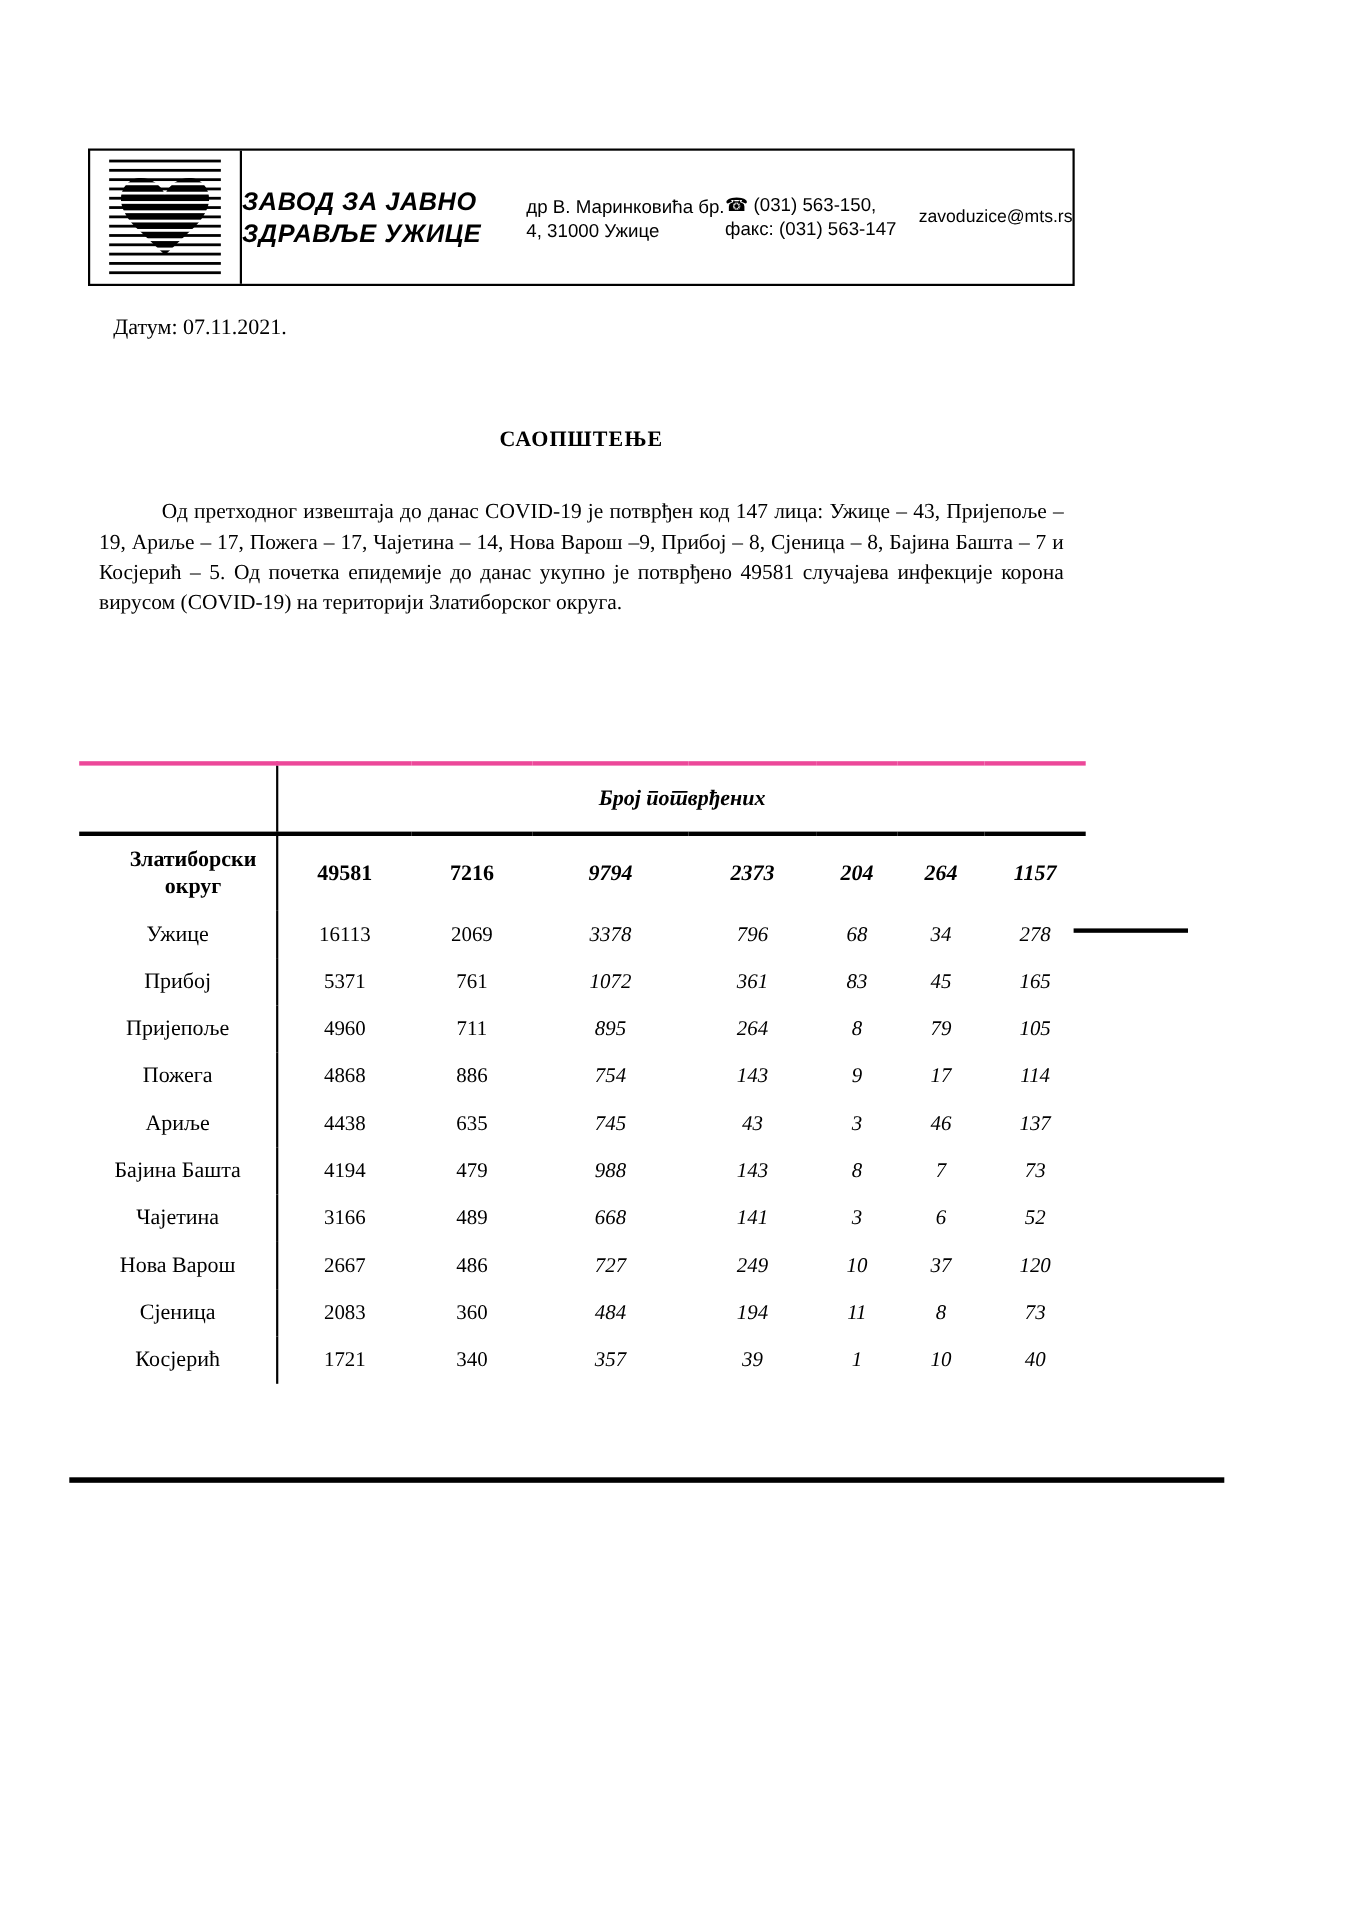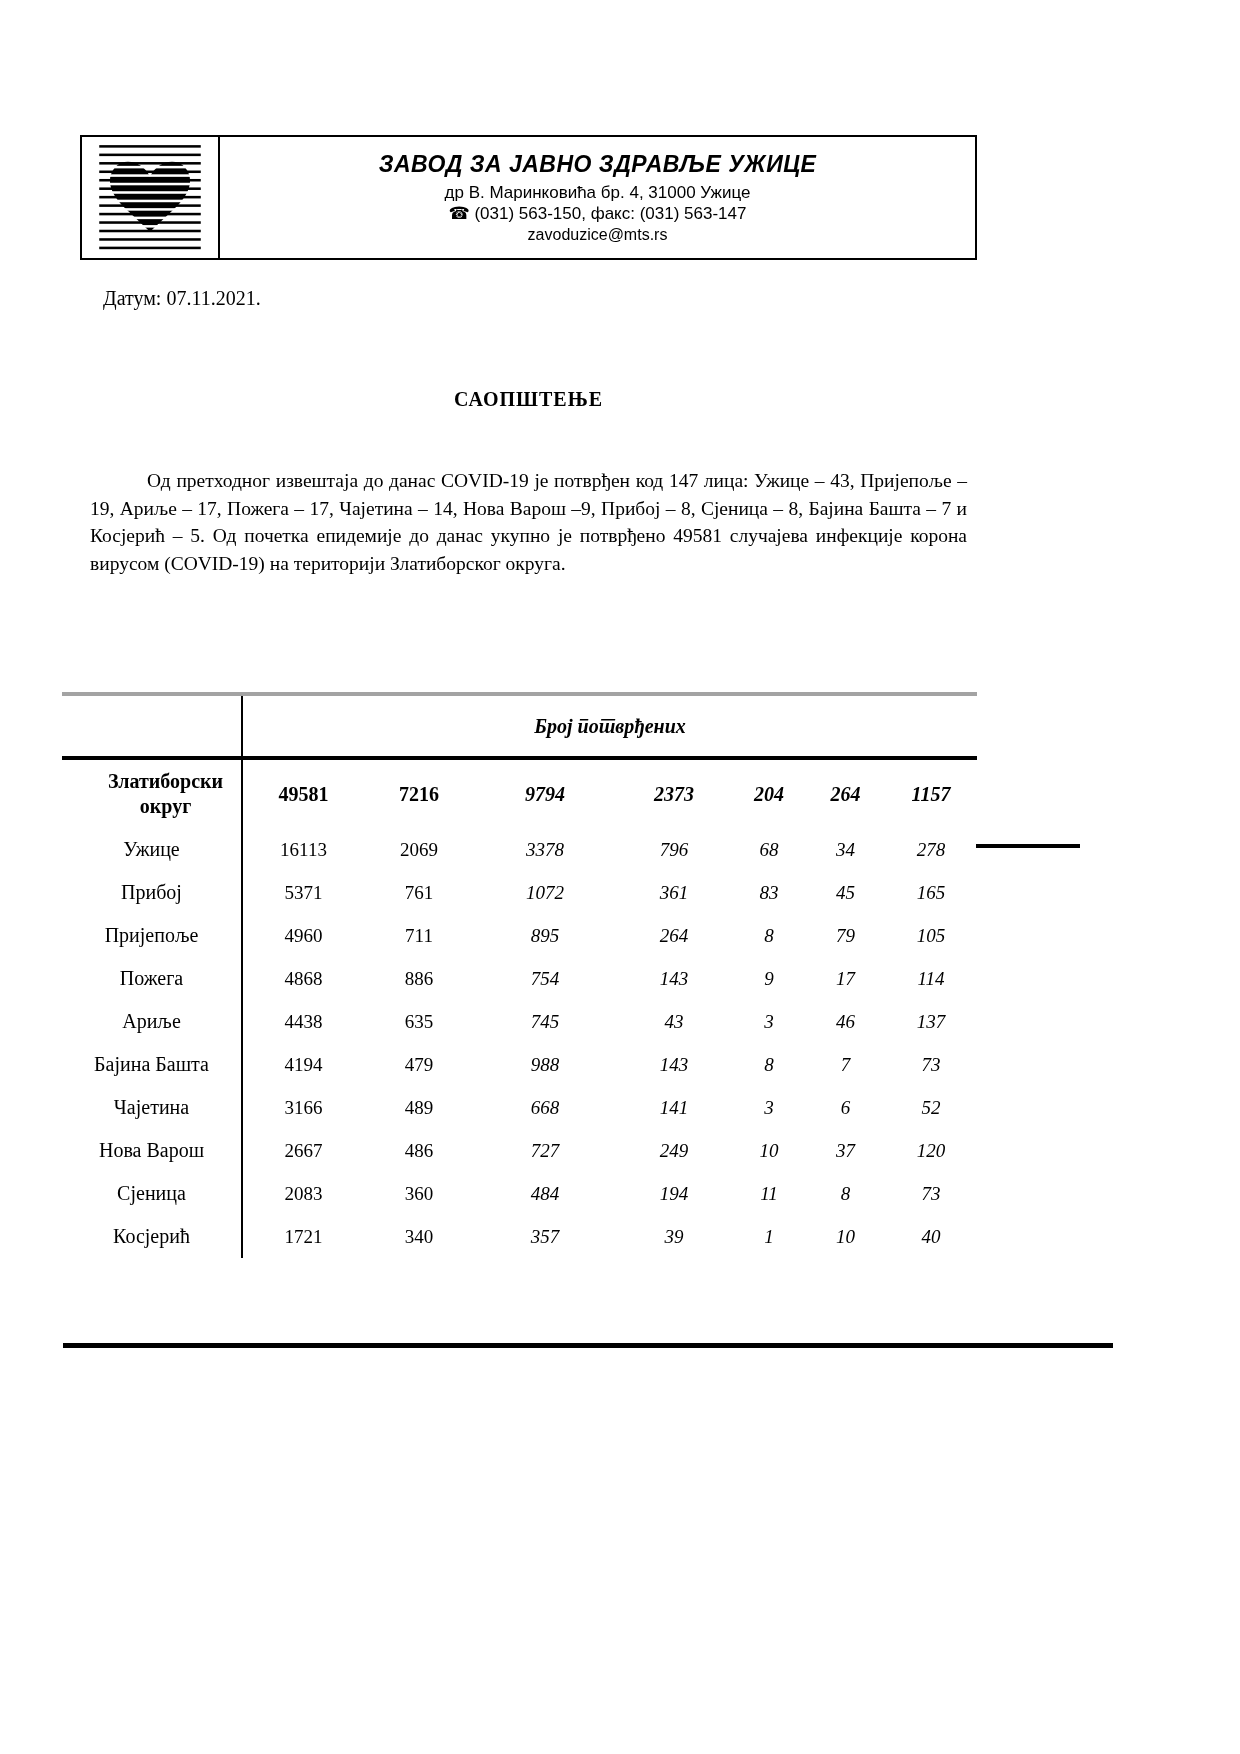--- a/index.html
+++ b/index.html
@@ -17,47 +17,47 @@
   .letterhead{
     position:absolute;left:80px;top:135px;width:893px;height:121px;
     border:2px solid #000;
     display:flex;align-items:stretch;
   }
   .logo-cell{
     width:136px;border-right:2px solid #000;
     display:flex;align-items:center;justify-content:center;
   }
   .org-cell{
-    flex:1;display:flex;flex-direction:column;
+    flex:1;display:flex;flex-direction:row;
     align-items:center;justify-content:center;
     font-family:"Liberation Sans","DejaVu Sans",sans-serif;
     line-height:1.25;
   }
   .org-name{font-size:23px;font-weight:bold;font-style:italic;letter-spacing:.5px;}
   .org-address{font-size:17px;margin-top:3px;}
   .org-phone{font-size:17px;}
   .org-email{font-size:16px;}
 
   
   .date-line{position:absolute;left:103px;top:287px;font-size:20px;}
   .doc-title{
     position:absolute;left:90px;top:388px;width:877px;
     text-align:center;font-size:20px;font-weight:bold;letter-spacing:1px;
   }
   .body-par{
     position:absolute;left:90px;top:452px;width:877px;
     font-size:19.5px;line-height:27.5px;
-    text-align:justify;text-indent:57px;margin-top:15px;
+    text-align:justify;text-indent:57px;
   }
 
   
   .main-table{
-    position:absolute;left:62px;top:692px;width:915px;
+    position:absolute;left:72px;top:692px;width:915px;
     border-collapse:collapse;table-layout:fixed;
-    border-top:4px solid #a3a3a3;
+    border-top:4px solid #ec4899;
   }
   .main-table thead{border-bottom:4px solid #000;}
   .main-table th,.main-table td{padding:0;text-align:center;vertical-align:middle;font-weight:normal;}
   .col-name{border-right:2px solid #000;}
   .group-header-row th{height:60px;font-size:20px;font-weight:bold;font-style:italic;}
   .month-header-row th{height:90px;font-size:19px;font-weight:bold;font-style:italic;}
   .first-col-header span{display:inline-block;width:104px;line-height:1.55;}
   .main-table tbody td{height:43px;font-size:19px;}
   .main-table tbody td.col-name{font-size:20px;}
   .main-table tbody td.num-italic{font-style:italic;}

